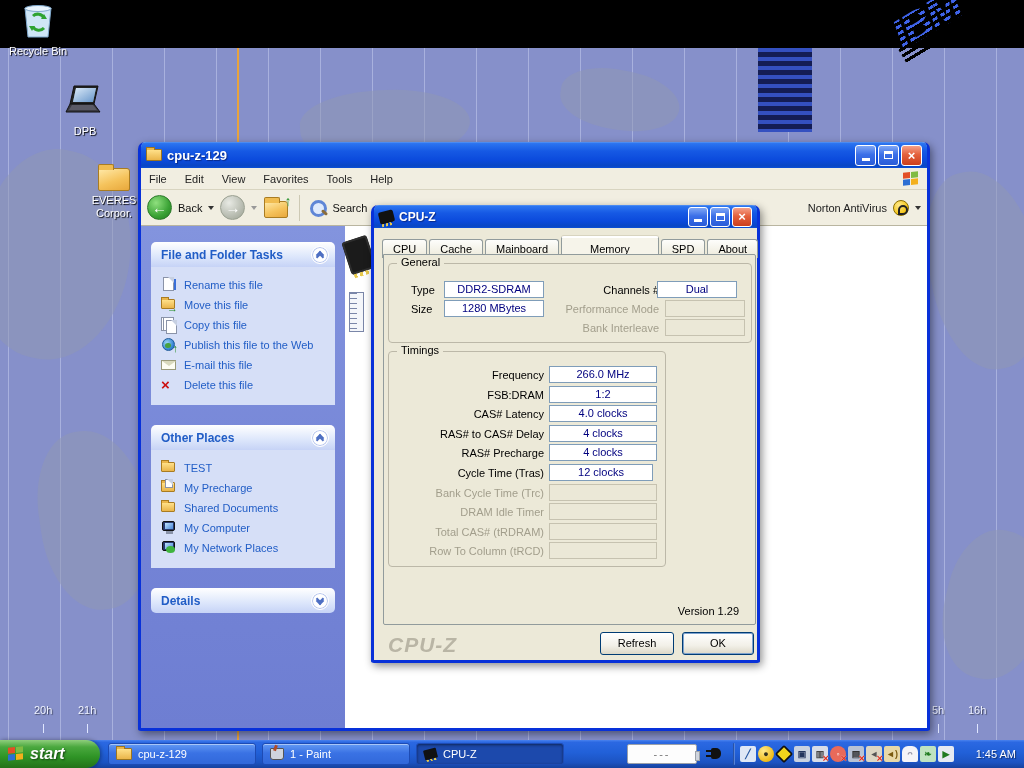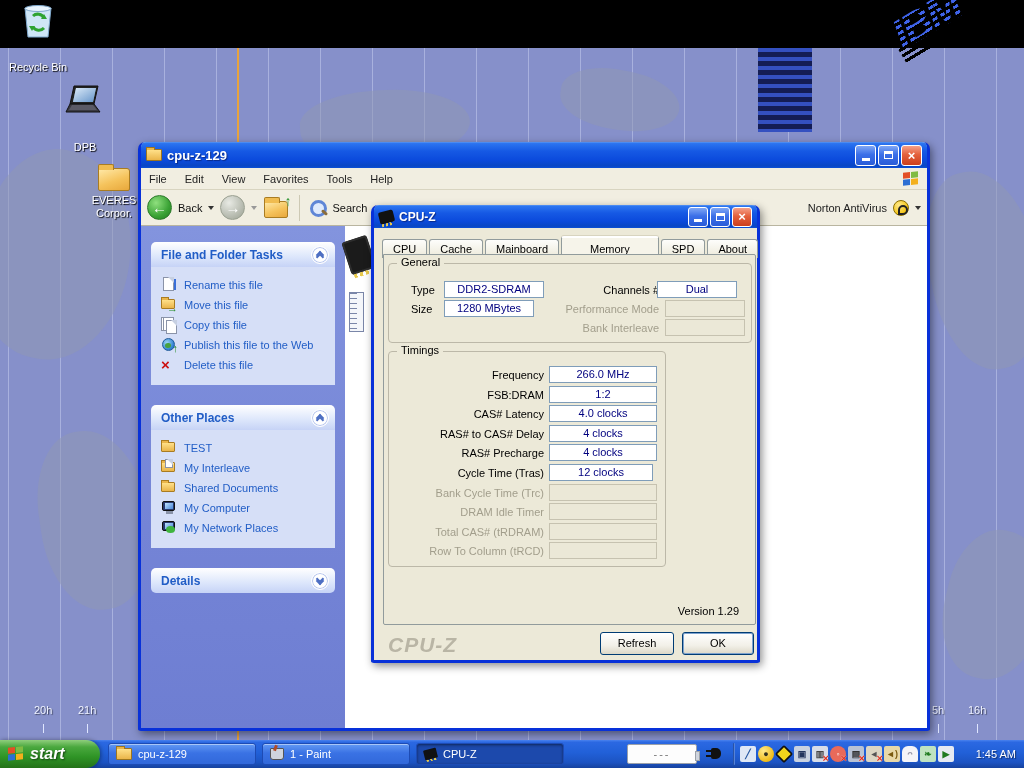--- a/index.html
+++ b/index.html
@@ -18,21 +18,21 @@
   .black-band { position:absolute; left:0; top:0; width:1024px; height:48px; background:#000; }
   .ibm { position:absolute; right:62px; top:-4px; transform:rotate(-31deg); transform-origin:center;
     font-style:italic; font-weight:bold; font-size:42px; letter-spacing:-2px; color:#3f63e8; }
   .ibm::after { content:""; position:absolute; inset:-4px;
     background:repeating-linear-gradient(180deg, transparent 0 3px, #000 3px 6px); }
   .tz { position:absolute; color:#eef2ff; font-size:11px; text-shadow:1px 1px 1px rgba(0,0,0,.5); }
   .tz i { display:block; width:1px; height:9px; background:#dfe6ff; margin:8px auto 0; }
 
   
   .dicon { position:absolute; width:76px; text-align:center; cursor:default; }
-  .dicon .lbl { color:#fff; font-size:11px; text-shadow:1px 1px 1px #000; margin-top:19px; line-height:13px; }
+  .dicon .lbl { color:#fff; font-size:11px; text-shadow:1px 1px 1px #000; margin-top:3px; line-height:13px; }
   .folder { width:32px; height:23px; margin:0 auto; position:relative; border-radius:2px 3px 2px 2px;
     background:linear-gradient(160deg,#ffe9a8,#f5c35c 55%,#e8a83c); border:1px solid #a97c22; }
   .folder::before { content:""; position:absolute; left:-1px; top:-5px; width:14px; height:5px;
     background:#f0bc50; border:1px solid #a97c22; border-bottom:none; border-radius:2px 2px 0 0; }
 
   
   .win { position:absolute; border:3px solid #0831d9; border-top:none; border-radius:7px 7px 3px 3px;
     background:#ece9d8; box-shadow:2px 3px 8px rgba(0,0,0,.45); }
   .tbar { height:26px; border-radius:5px 5px 0 0; display:flex; align-items:center; padding:0 5px; gap:5px;
     background:linear-gradient(180deg,#5a96f2 0%,#2b74f0 6%,#1659e4 35%,#0b4adc 70%,#0946c4 92%,#0a50d8 100%); }
@@ -306,20 +306,26 @@
             <span>Copy this file</span>
           </div>
           <div class="pitem">
             <span class="ic16">
                 <span class="globe"></span>
                 <span class="garrow">↑</span>
               </span>
             <span>Publish this file to the Web</span>
           </div>
           <div class="pitem">
+            <span class="ic16">
+                <span class="env"></span>
+              </span>
+            <span>E-mail this file</span>
+          </div>
+          <div class="pitem">
             <span class="ic16 redx">×</span>
             <span>Delete this file</span>
           </div>
         </div>
       </div>
 
       <div class="panel">
         <div class="phead">
           <span class="pt">Other Places</span>
           <span class="chevbtn">
@@ -332,21 +338,21 @@
             <span class="ic16">
                 <span class="mini-folder"></span>
               </span>
             <span>TEST</span>
           </div>
           <div class="pitem">
             <span class="ic16">
                 <span class="mini-folder"></span>
                 <span class="doc" style="left:4px;top:-1px;width:8px;height:9px"></span>
               </span>
-            <span>My Interleave</span>
+            <span>My Precharge</span>
           </div>
           <div class="pitem">
             <span class="ic16">
                 <span class="mini-folder"></span>
               </span>
             <span>Shared Documents</span>
           </div>
           <div class="pitem">
             <span class="ic16">
                 <span class="pc"></span>
@@ -404,21 +410,21 @@
   </div>
   <div class="tabpage">
 
     <div class="group" style="left:4px;top:8px;width:364px;height:80px">
       <span class="glabel">General</span>
       <span class="flabel" style="left:22px;top:20px">Type</span>
       <div class="field" style="left:55px;top:17px;width:100px">DDR2-SDRAM</div>
       <span class="flabel r" style="left:190px;top:20px;width:80px">Channels #</span>
       <div class="field" style="left:268px;top:17px;width:80px">Dual</div>
       <span class="flabel" style="left:22px;top:39px">Size</span>
-      <div class="field" style="left:55px;top:36px;width:90px">1280 MBytes</div>
+      <div class="field" style="left:55px;top:36px;width:100px">1280 MBytes</div>
       <span class="flabel r dis" style="left:160px;top:39px;width:110px">Performance Mode</span>
       <div class="field dis" style="left:276px;top:36px;width:80px"></div>
       <span class="flabel r dis" style="left:160px;top:58px;width:110px">Bank Interleave</span>
       <div class="field dis" style="left:276px;top:55px;width:80px"></div>
     </div>
 
     <div class="group" style="left:4px;top:96px;width:278px;height:216px">
       <span class="glabel">Timings</span>
       <span class="flabel r" style="left:10px;top:17px;width:145px">Frequency</span>
       <div class="field" style="left:160px;top:14px;width:108px">266.0 MHz</div>

